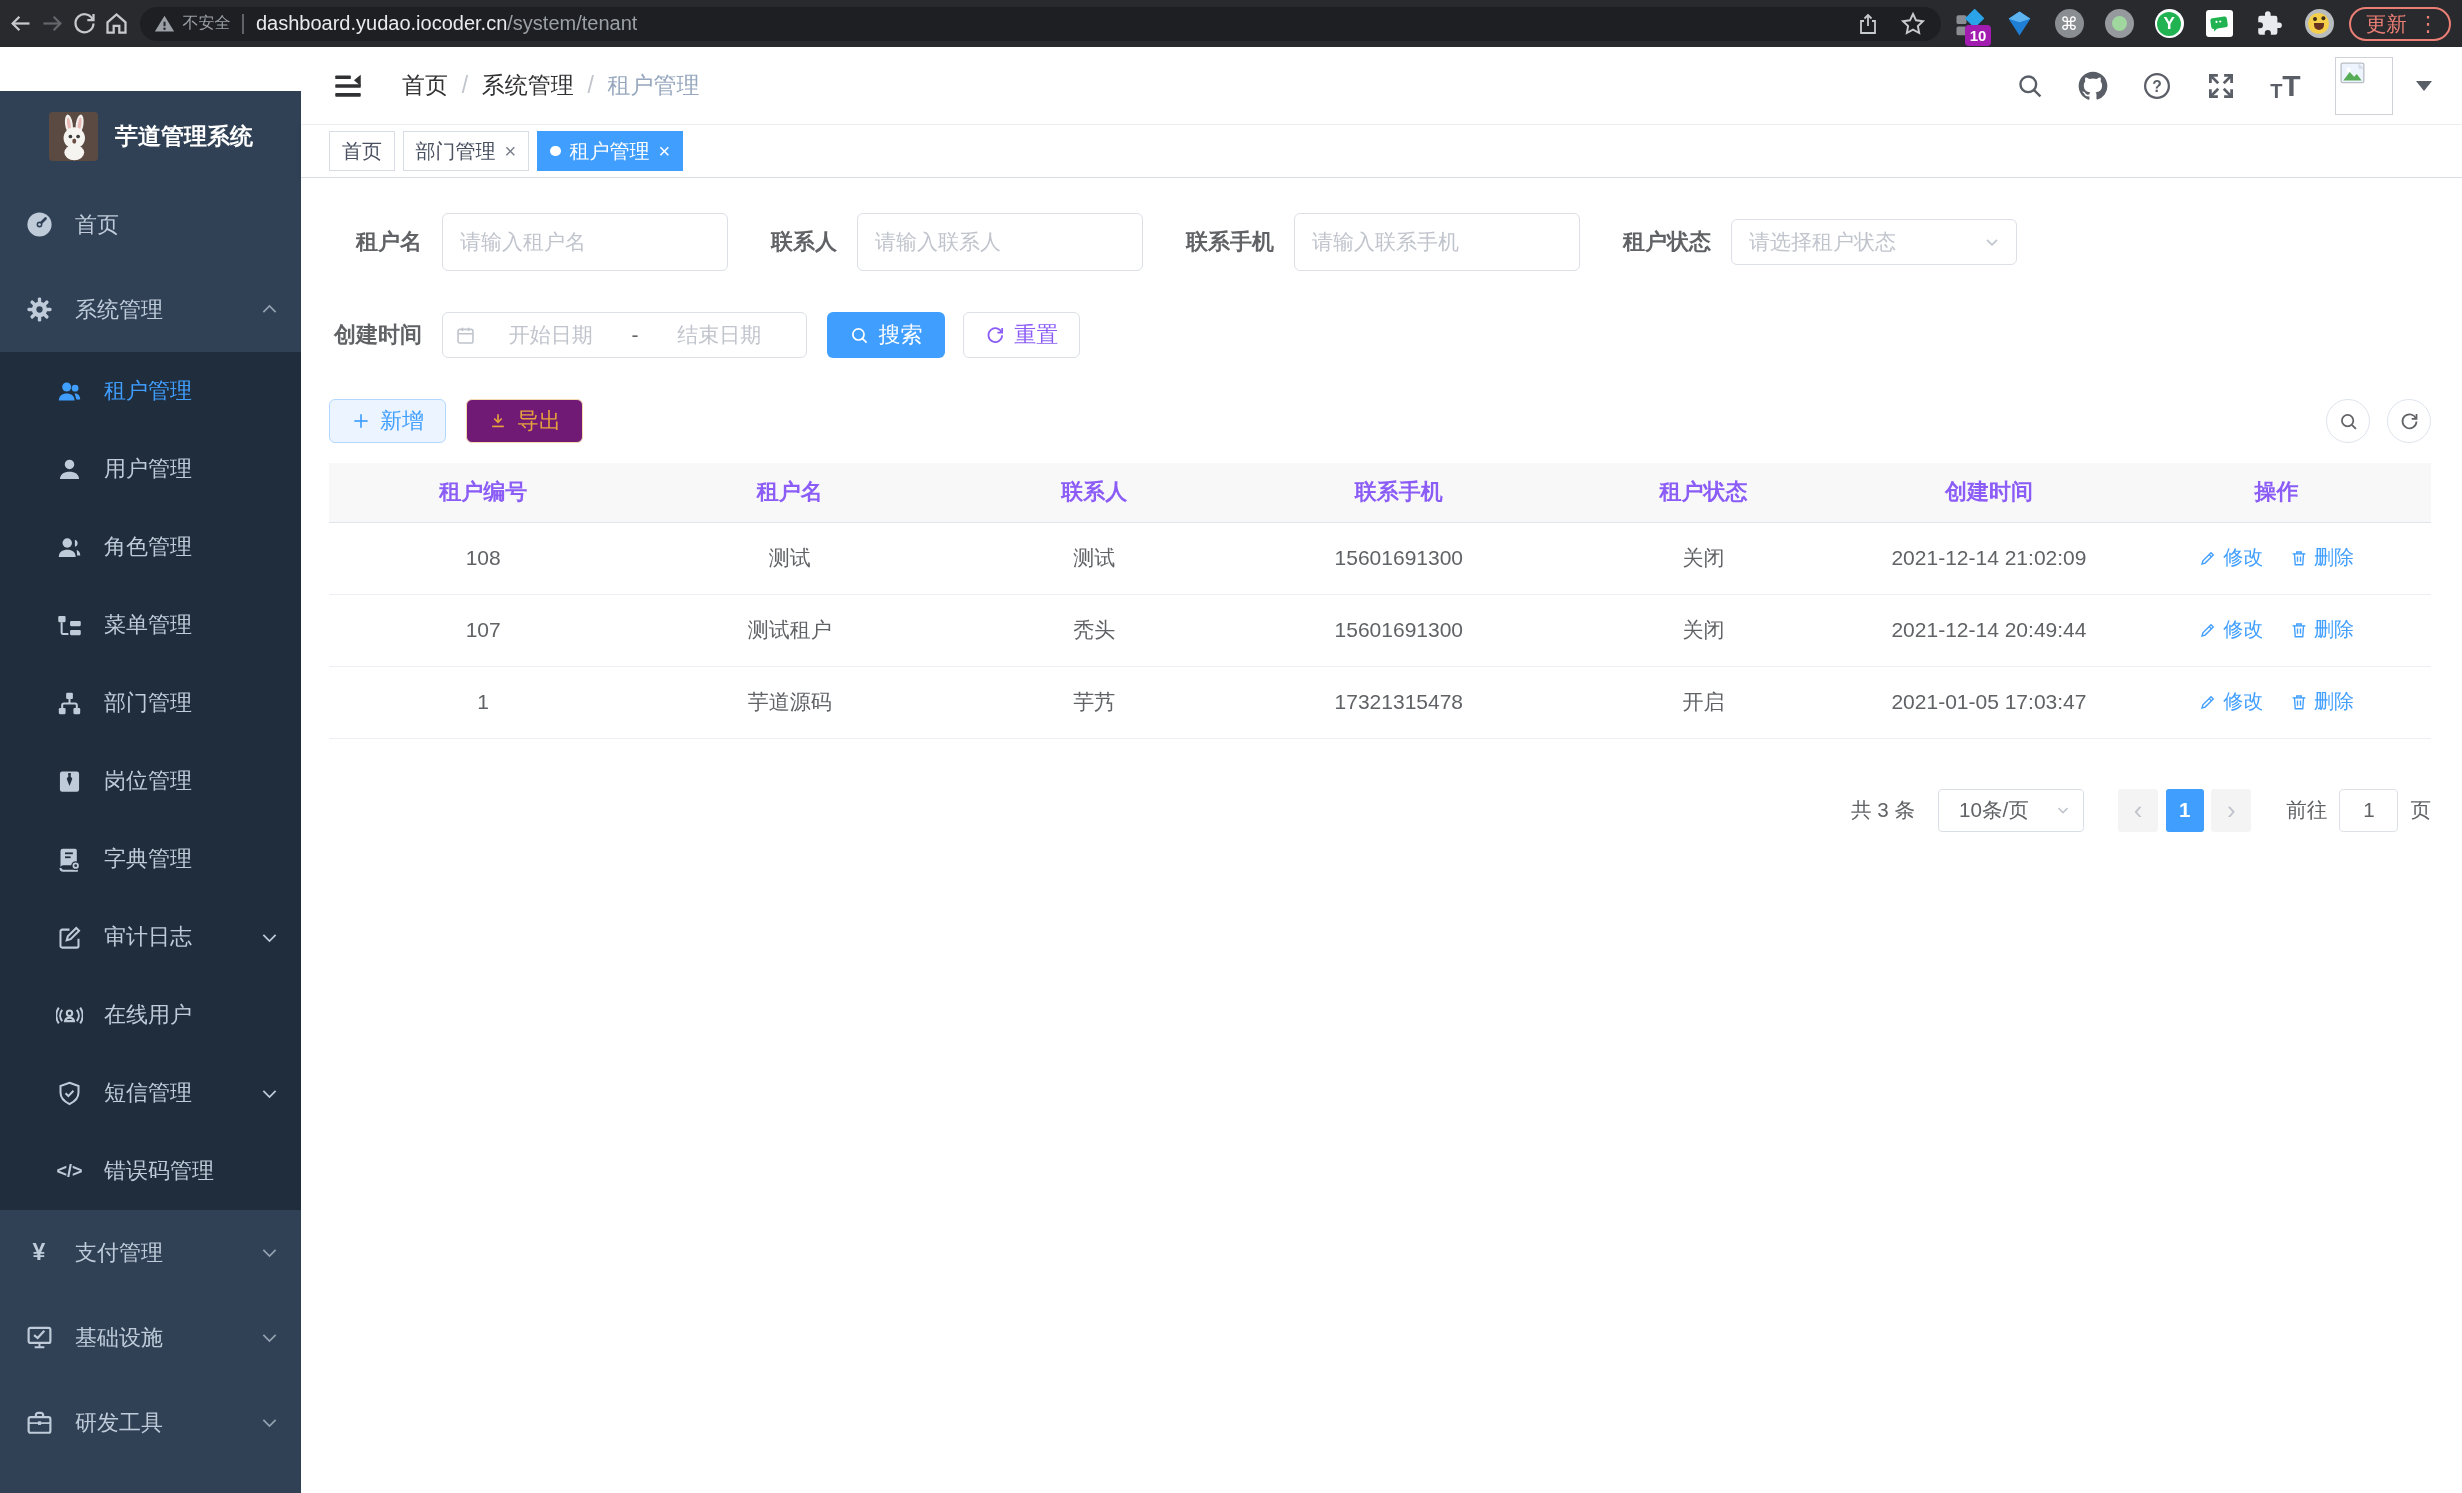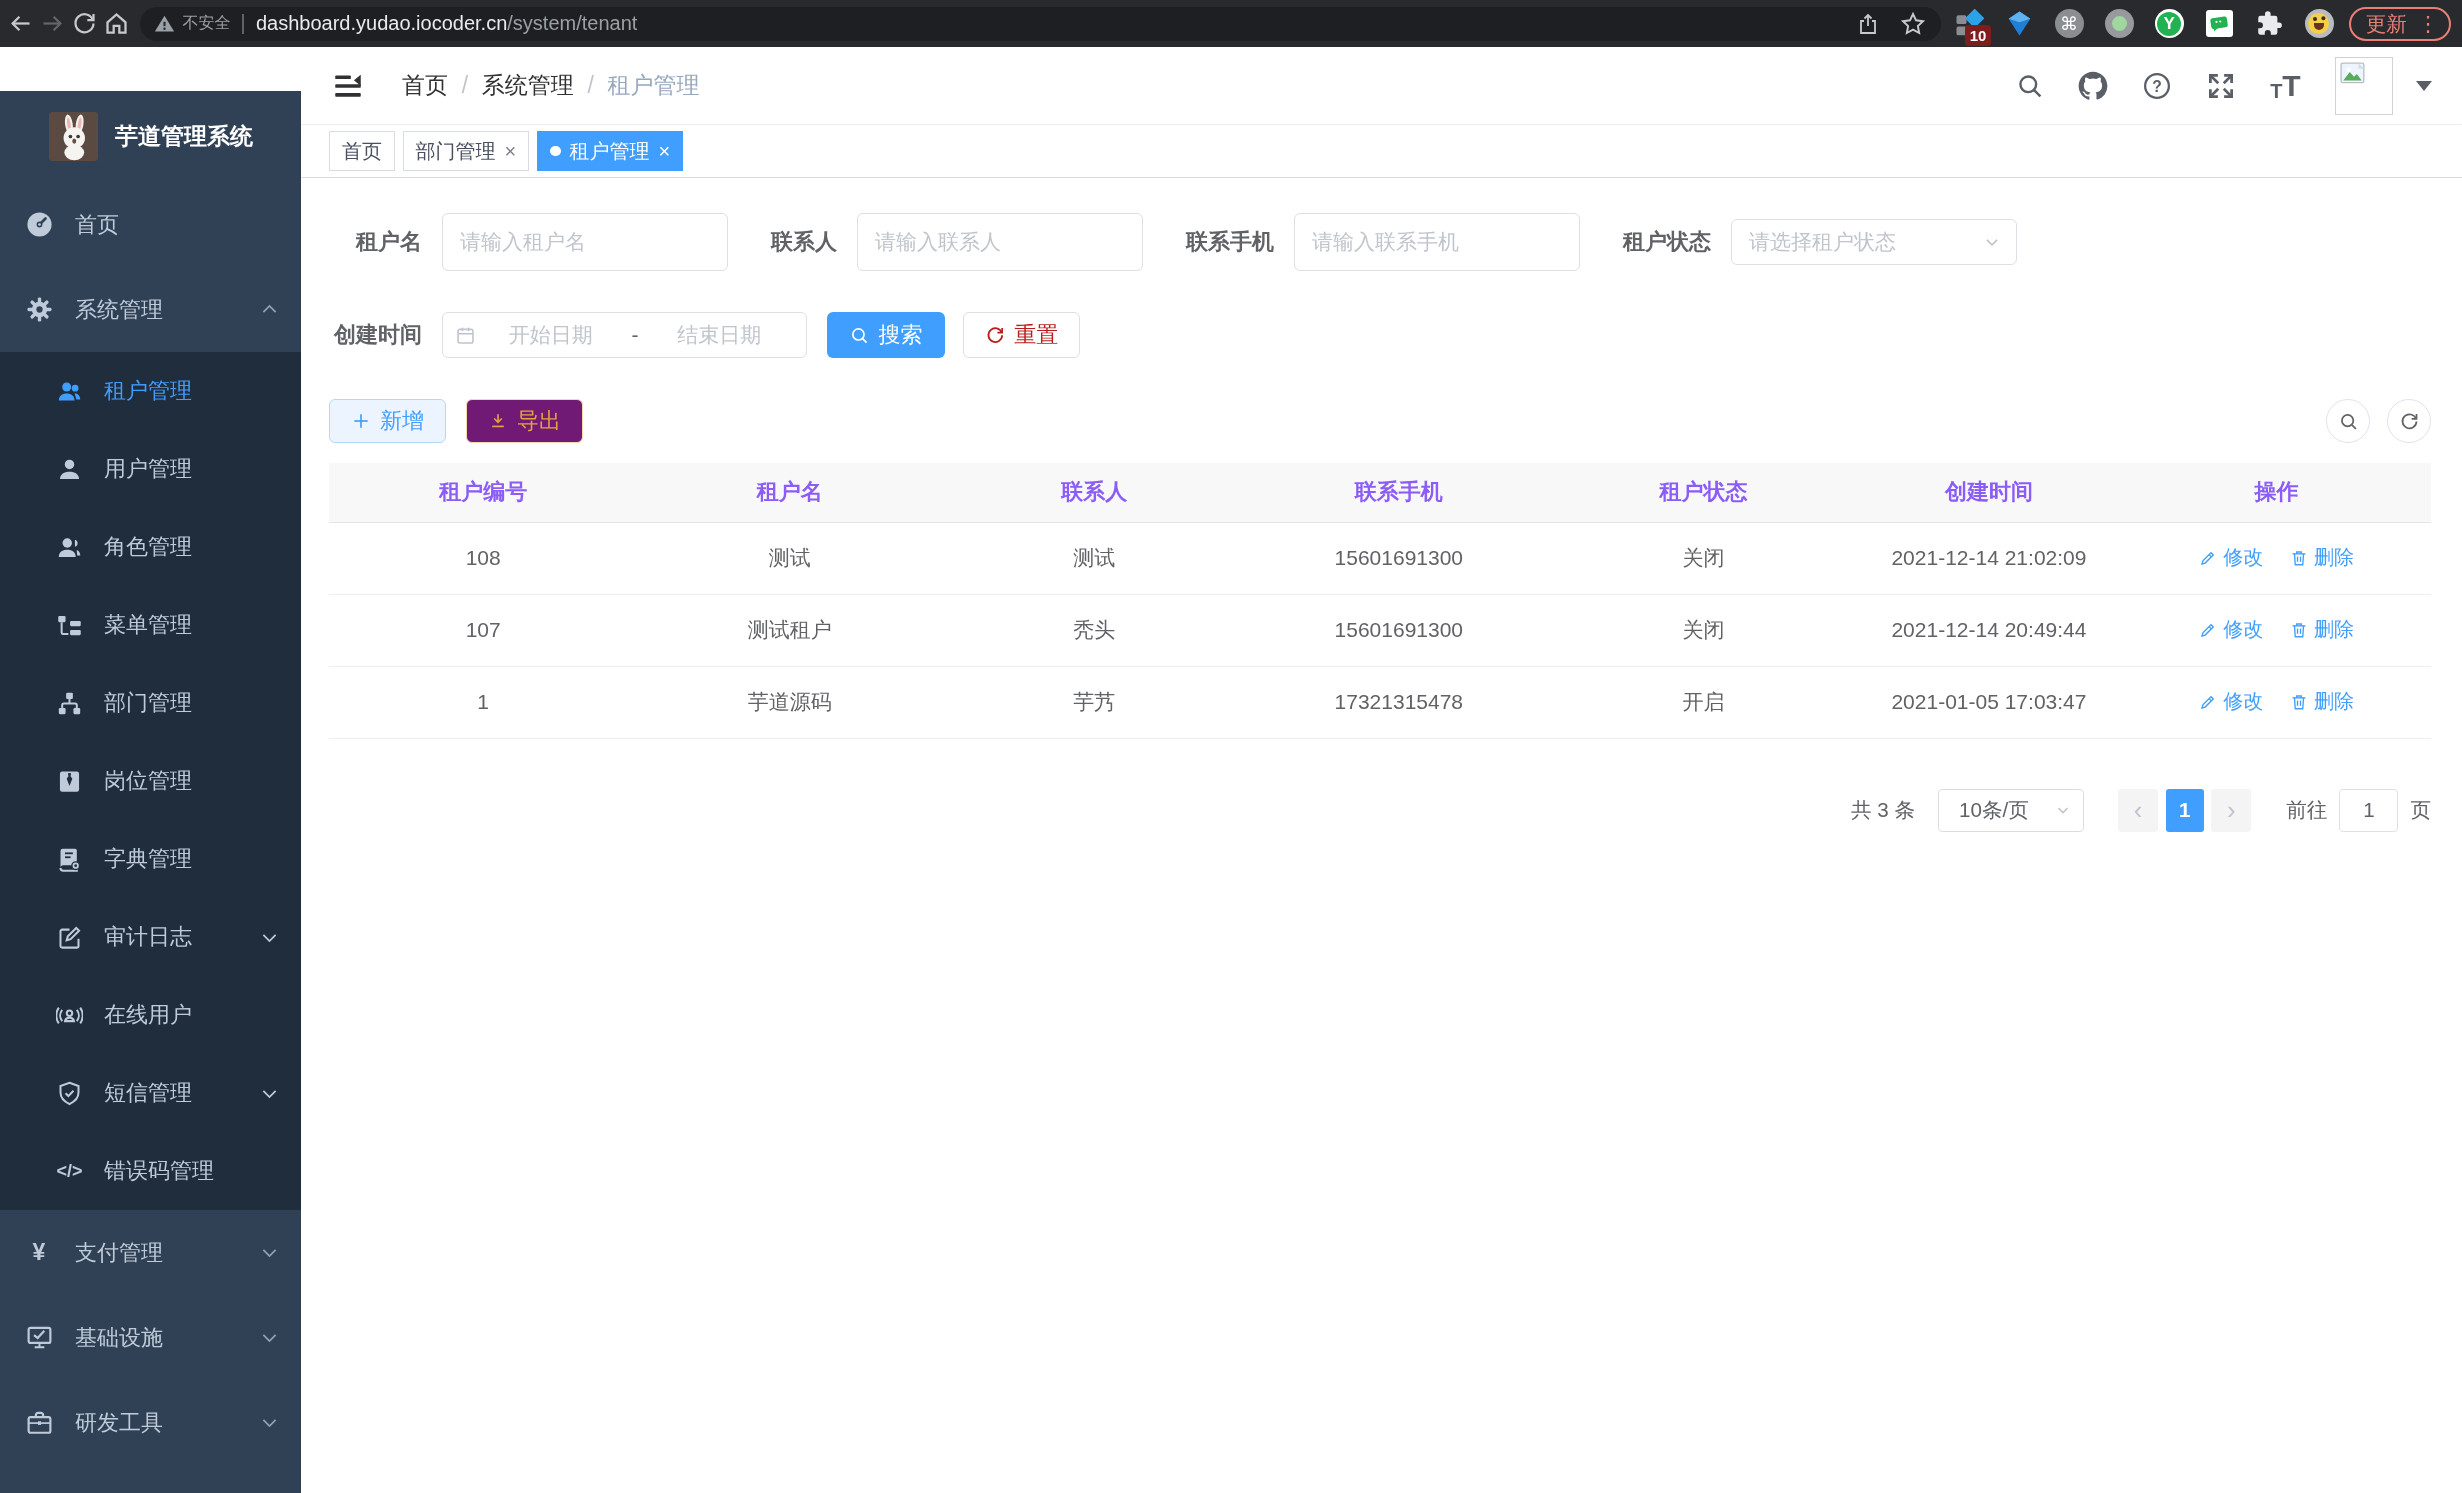--- a/index.html
+++ b/index.html
@@ -13,21 +13,21 @@
   .nav-btn.disabled { color:#63666a; }
   .omnibox { height:34px; border-radius:17px; background:#1e1f22; flex:1; margin:0 12px 0 7.6px; display:flex; align-items:center; padding:0 15px 0 13.7px; min-width:0; }
   .omni-sec { color:#9aa0a6; font-size:16px; margin-left:7.6px; white-space:nowrap; }
   .omni-div { width:1.5px; height:20px; background:#5f6368; margin:0 12px; }
   .omni-url { font-size:20px; color:#e8eaed; white-space:nowrap; overflow:hidden; }
   .omni-url .path { color:#9aa0a6; }
   .omni-spacer { flex:1; }
   .omni-ic { display:flex; align-items:center; justify-content:center; color:#c7cacd; margin-left:20px; }
   .exts { display:flex; align-items:center; gap:18px; margin-right:13.7px; }
   .ext { width:32px; height:32px; display:flex; align-items:center; justify-content:center; position:relative; }
-  .badge { position:absolute; left:12px; top:17px; background:#7f1d1d; color:#fff; font-size:15px; line-height:1; padding:3px 4.6px; border-radius:3.8px; font-weight:bold; }
+  .badge { position:absolute; left:12px; top:17px; background:#a21caf; color:#fff; font-size:15px; line-height:1; padding:3px 4.6px; border-radius:3.8px; font-weight:bold; }
   .circle-ext { width:29px; height:29px; border-radius:50%; display:flex; align-items:center; justify-content:center; }
   .cmd-circle { background:#8a8d91; color:#fff; font-size:18px; }
   .dot-circle { background:#96999d; }
   .dot-circle .in { width:15px; height:15px; border-radius:50%; background:#9fd79f; }
   .y-circle { background:#fff; }
   .y-circle .in { width:24px; height:24px; border-radius:50%; background:#21b351; color:#fff; font-size:17px; font-weight:bold; display:flex; align-items:center; justify-content:center; }
   .chat-ext { width:27px; height:27px; background:#fff; border-radius:3px; display:flex; align-items:center; justify-content:center; }
   .emoji-circle { width:29px; height:29px; border-radius:50%; background:#b9bcbf; position:relative; overflow:hidden; }
   .emoji-face { position:absolute; left:3.8px; top:3.8px; width:21px; height:21px; border-radius:50%; background:#f6cf4a; }
   .emoji-face:before { content:""; position:absolute; left:4.6px; top:4.6px; width:3.8px; height:3.8px; border-radius:50%; background:#3b2f17; box-shadow:8.4px -0.8px 0 #3b2f17; }
@@ -84,21 +84,21 @@
   .flabel.w { min-width:93px; text-align:right; }
   .inp { width:286px; height:58px; border:1.5px solid #dcdfe6; border-radius:6px; background:#fff; font-size:21px; color:#606266; padding:0 17px; font-family:inherit; }
   .inp::placeholder { color:#c0c4cc; }
   .sel { width:286px; height:46px; border:1.5px solid #dcdfe6; border-radius:6px; display:flex; align-items:center; padding:0 13.7px 0 17px; color:#c0c4cc; font-size:21px; cursor:pointer; }
   .sel .ph { flex:1; white-space:nowrap; }
   .drange { width:365px; height:46px; border:1.5px solid #dcdfe6; border-radius:6px; display:flex; align-items:center; padding:0 12px; font-size:21px; color:#c0c4cc; }
   .drange .d { flex:1; text-align:center; white-space:nowrap; }
   .drange .ds { color:#606266; padding:0 6px; }
   .btn { height:46px; border-radius:6px; font-size:22px; display:inline-flex; align-items:center; justify-content:center; gap:9px; padding:0 21px; cursor:pointer; border:1.5px solid transparent; white-space:nowrap; }
   .btn-primary { background:#409eff; color:#fff; margin-left:20px; }
-  .btn-plain { background:#fff; border-color:#dcdfe6; color:#b91c1c; margin-left:18px; }
+  .btn-plain { background:#fff; border-color:#dcdfe6; color:#8b5cf6; margin-left:18px; }
 
   .actions { display:flex; align-items:center; margin:0 0 20px 0; }
   .btn-add { height:44px; background:#ecf5ff; border-color:#b3d8ff; color:#409eff; }
   .btn-export { height:44px; background:#701a75; border-color:#f5dab1; color:#e6a23c; margin-left:20px; }
   .actions .sp { flex:1; }
   .mini { width:44px; height:44px; border:1.5px solid #dfe4ed; border-radius:50%; display:flex; align-items:center; justify-content:center; color:#606266; margin-left:17px; background:#fff; cursor:pointer; }
 
   
   table { width:100%; border-collapse:collapse; table-layout:fixed; }
   th { height:59px; background:#f8f8f9; color:#8b5cf6; font-size:22px; font-weight:bold; border-bottom:1.5px solid #dfe6ec; }

